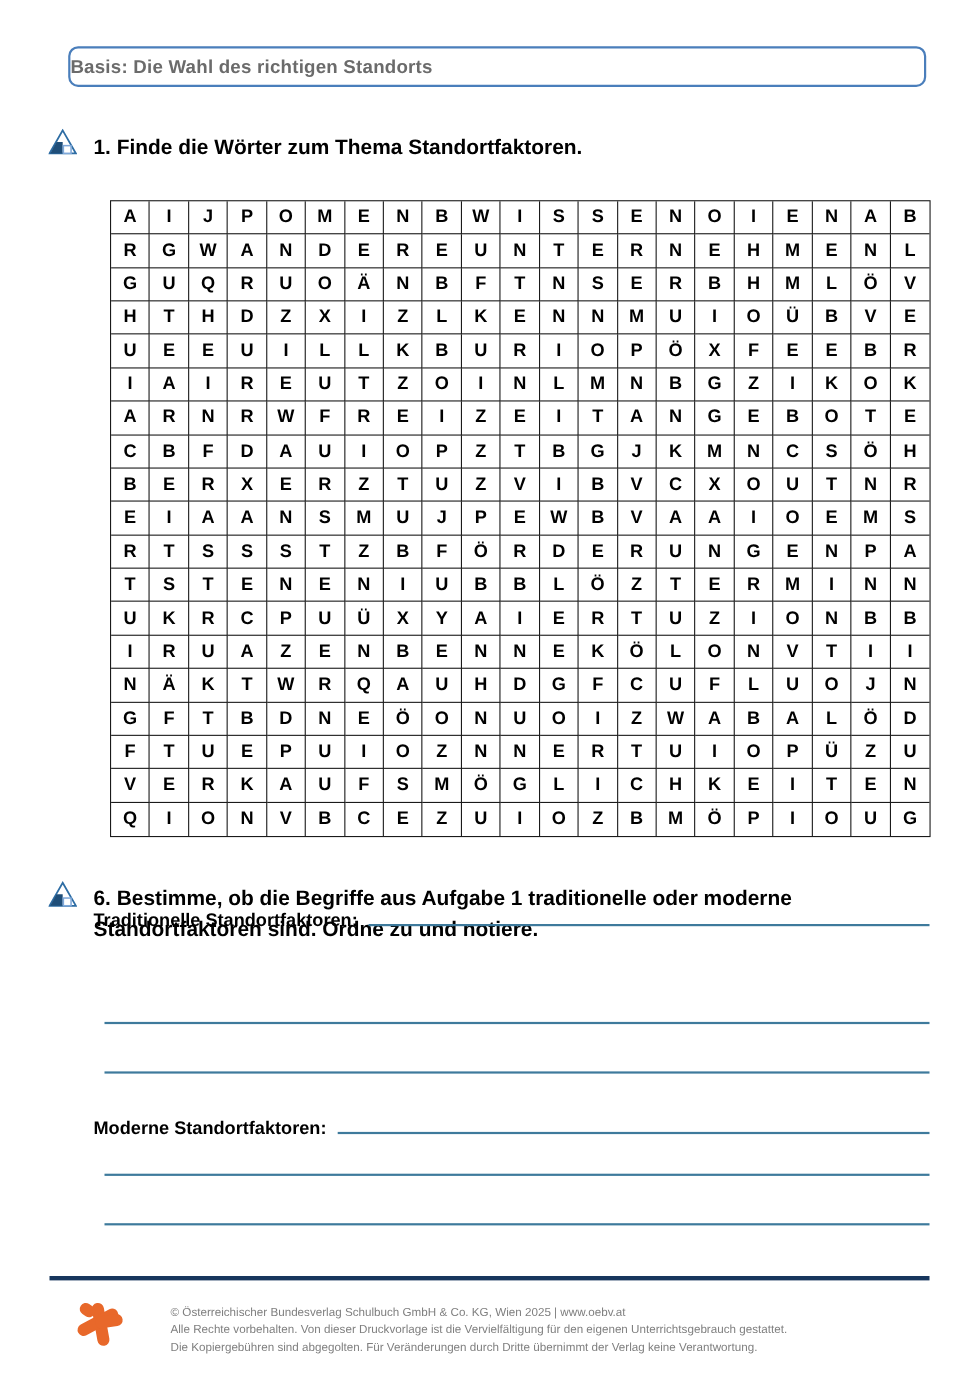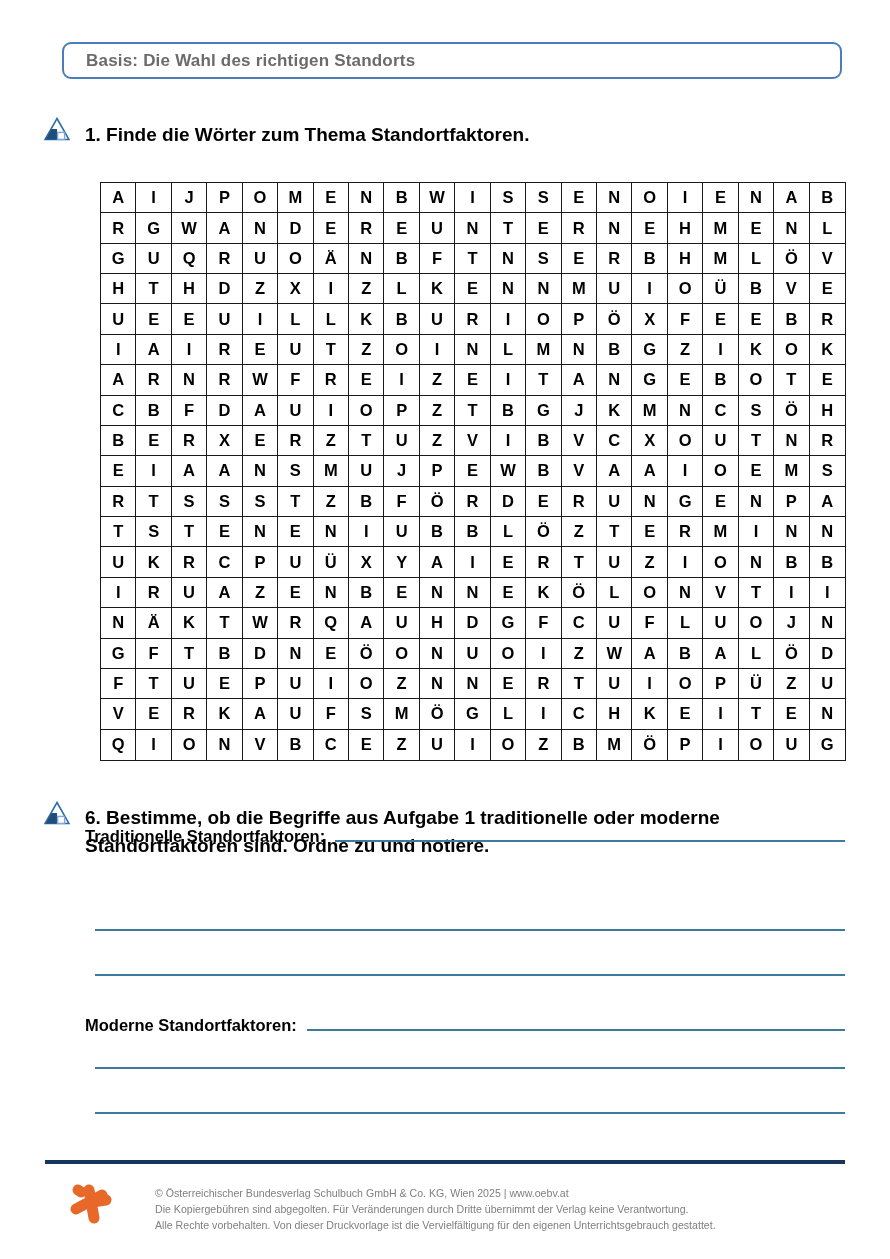--- a/index.html
+++ b/index.html
@@ -4,21 +4,21 @@
 <style>
   * { box-sizing: border-box; margin: 0; padding: 0; }
   html,body { background:#ffffff; }
   body { font-family: "Liberation Sans", sans-serif; }
   .page { position: relative; width: 890px; height: 1259px; background:#fff; overflow:hidden; }
 
   
   .header-box {
     position:absolute; left:62px; top:42px; width:780px; height:37px;
     border:2.5px solid #4A7EBB; border-radius:9px;
-    display:flex; align-items:center; padding-left:22px;
+    display:flex; align-items:center; 
   }
   .header-box .title { color:#6B6B6B; font-weight:bold; font-size:17px; letter-spacing:.2px; }
 
   
   .task-icon { position:absolute; width:26px; height:24px; }
   .task1-icon { left:44px; top:117px; }
   .task2-icon { left:44px; top:801px; }
   .task-text {
     position:absolute; left:85px; font-weight:bold; font-size:19px; color:#000;
     line-height:1.45;
@@ -498,17 +498,17 @@
   <svg class="logo" viewBox="0 0 46 50">
     <g stroke="#E8682A" stroke-width="11" stroke-linecap="round" fill="none">
       <path d="M21 12 L26 40"></path>
       <path d="M8 31 L34 17"></path>
       <path d="M10 12 L13 14"></path>
       <path d="M24 24 L38 22"></path>
     </g>
   </svg>
   <div class="footer-text">
     <div>© Österreichischer Bundesverlag Schulbuch GmbH &amp; Co. KG, Wien 2025 | www.oebv.at</div>
+    <div>Alle Rechte vorbehalten. Von dieser Druckvorlage ist die Vervielfältigung für den eigenen Unterrichtsgebrauch gestattet.</div>
     <div>Die Kopiergebühren sind abgegolten. Für Veränderungen durch Dritte übernimmt der Verlag keine Verantwortung.</div>
-    <div>Alle Rechte vorbehalten. Von dieser Druckvorlage ist die Vervielfältigung für den eigenen Unterrichtsgebrauch gestattet.</div>
   </div>
 
 </div>
 
 </body></html>

